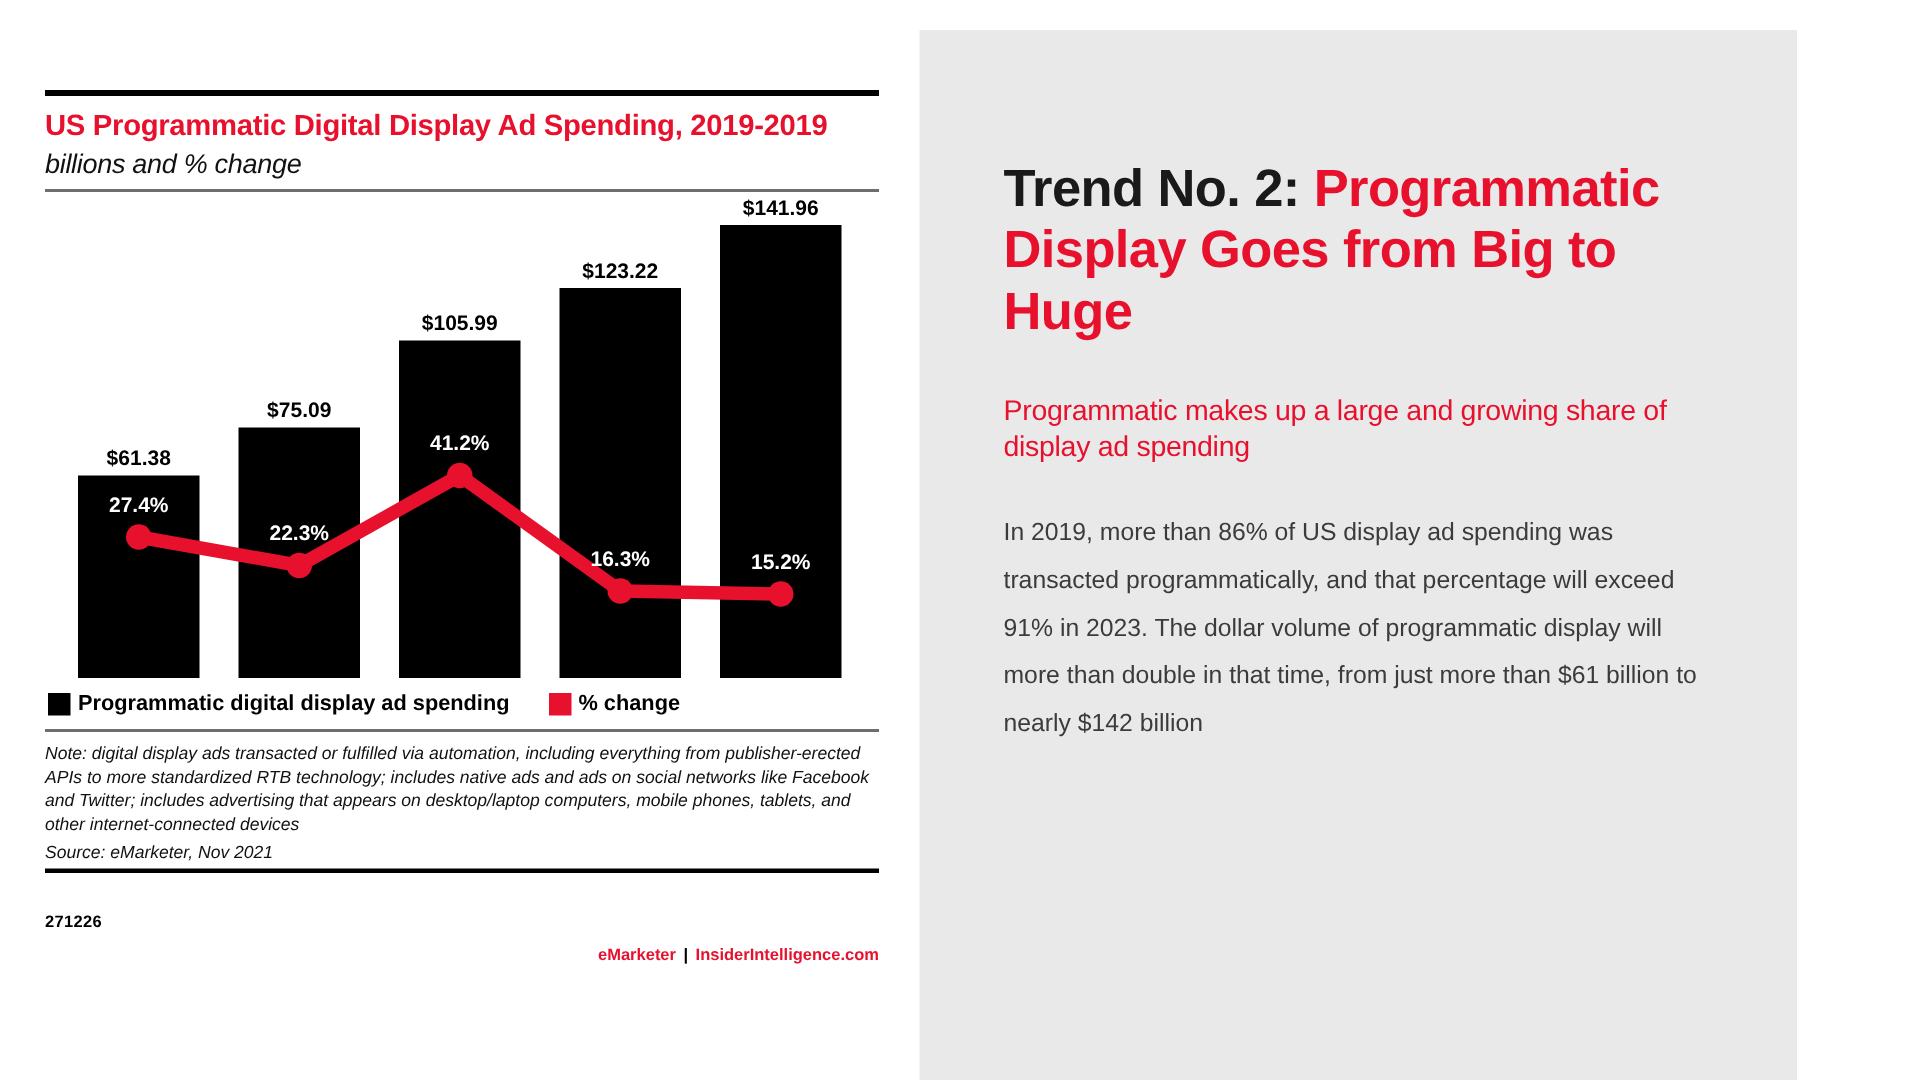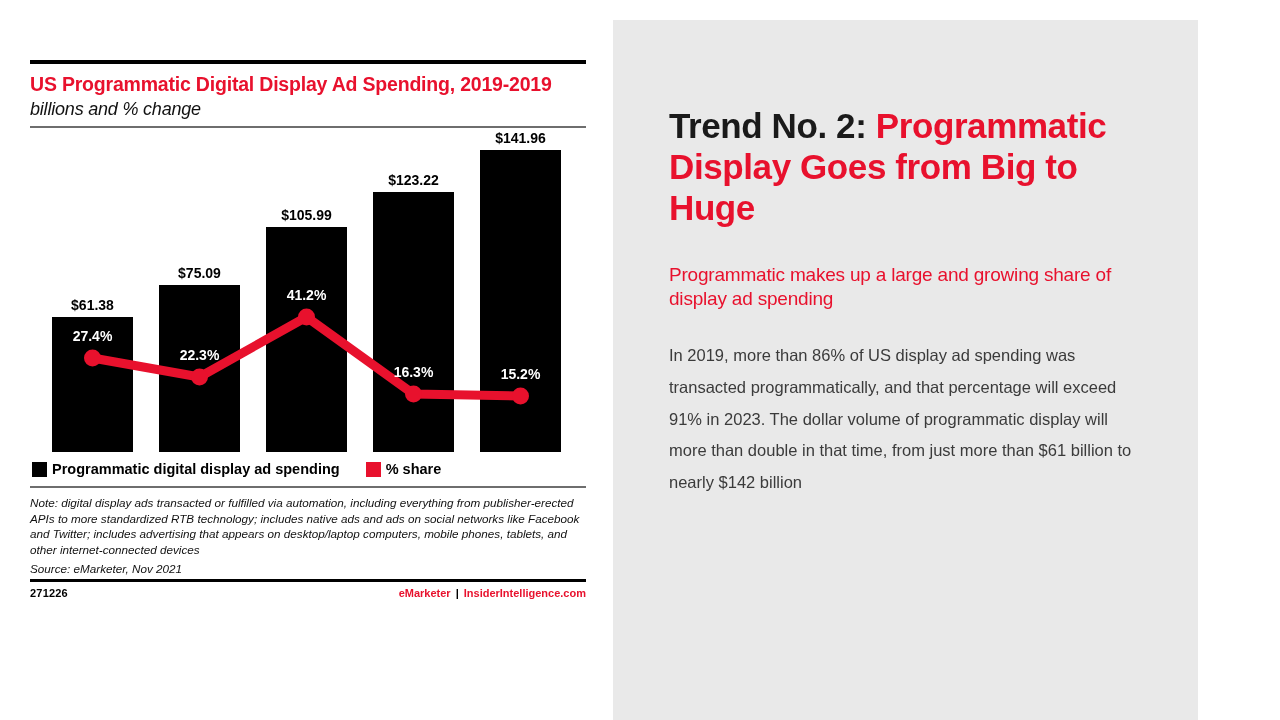--- a/index.html
+++ b/index.html
@@ -80,21 +80,21 @@
     color:#111;
   }
   #chart-source { font-size:11.7px; font-style:italic; color:#111; padding-bottom:4px; }
 
   #chart-footer {
     display:flex; align-items:center; justify-content:space-between;
     padding-top:5px;
     font-size:11px; font-weight:bold;
   }
   #chart-id { color:#000; letter-spacing:0.2px; }
-  #brand { display:flex; align-items:center; gap:5px; }
+  #brand { display:flex; align-items:center; gap:5px;margin-top:44px; }
   #brand-emarketer { color:#e8112d; }
   #brand-sep { color:#000; font-weight:bold; }
   #brand-site { color:#e8112d; }
 
   
   #slide-panel {
     position:absolute;
     left:613px; top:20px;
     width:585px; height:700px;
     background:#e9e9e9;
@@ -192,21 +192,21 @@
     </div>
   </div>
 
   <div id="legend">
     <div class="legend-item">
       <span class="swatch black"></span>
       <span>Programmatic digital display ad spending</span>
     </div>
     <div class="legend-item">
       <span class="swatch red"></span>
-      <span>% share</span>
+      <span>% change</span>
     </div>
   </div>
 
   <div class="rule-thin"></div>
 
   <div id="note-block">Note: digital display ads transacted or fulfilled via automation, including everything from publisher-erected APIs to more standardized RTB technology; includes native ads and ads on social networks like Facebook and Twitter; includes advertising that appears on desktop/laptop computers, mobile phones, tablets, and other internet-connected devices</div>
   <div id="chart-source">Source: eMarketer, Nov 2021</div>
 
   <div class="rule-med"></div>
 

